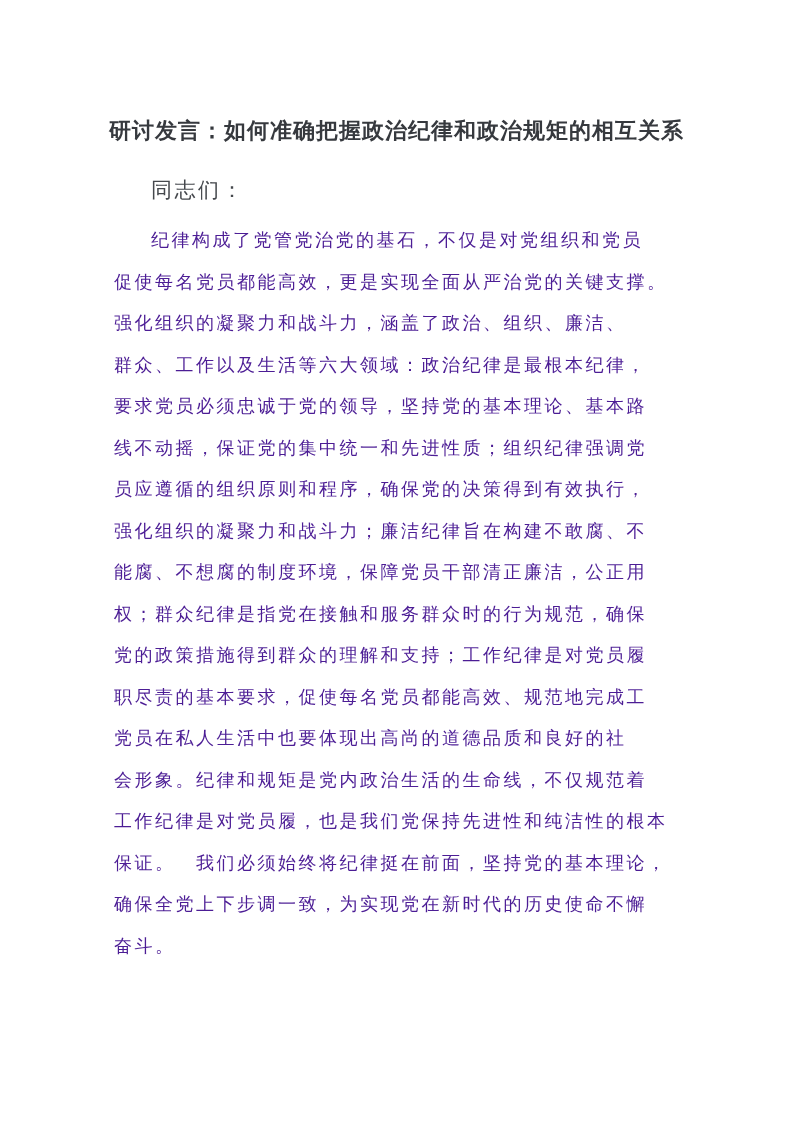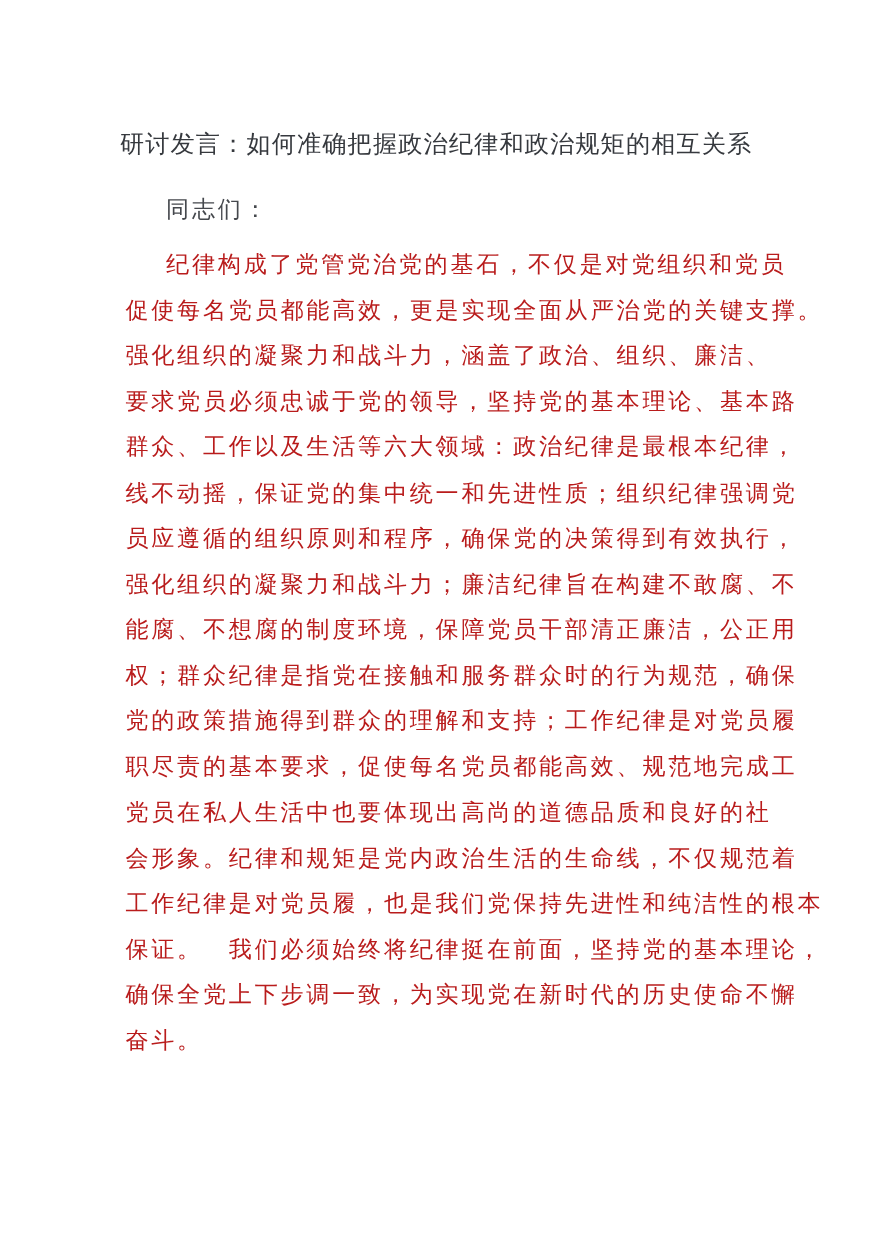--- a/index.html
+++ b/index.html
@@ -13,66 +13,66 @@
     height: 1122px;
     background: #ffffff;
     overflow: hidden;
     font-family: "Liberation Serif", serif;
   }
   .title {
     margin: 110px 0 0 0;
     padding: 0;
     text-align: center;
     font-size: 22px;
-    font-weight: 400;
+    font-weight: 700;
     letter-spacing: 1px;
     line-height: 41.5px;
     color: #36393e;
     white-space: nowrap;
   }
   .salutation {
     margin: 18px 0 0 114px;
     padding-left: 37px;
     font-size: 21px;
     font-weight: 400;
     letter-spacing: 2.5px;
     line-height: 41.5px;
     color: #45484d;
     white-space: nowrap;
   }
   .body-paragraph {
     margin: 9px 0 0 114px;
   }
   .line {
-    font-size: 21px;
+    font-size: 18px;
     font-weight: 400;
     letter-spacing: 2.5px;
     line-height: 41.5px;
     height: 41.5px;
-    color: #b91c1c;
+    color: #4c1d95;
     white-space: nowrap;
   }
   .line.first {
     padding-left: 37px;
   }
 </style>
 </head>
 <body>
 
 <div class="page">
   <h1 class="title">研讨发言：如何准确把握政治纪律和政治规矩的相互关系</h1>
 
   <p class="salutation">同志们：</p>
 
   <div class="body-paragraph">
     <div class="line first">纪律构成了党管党治党的基石，不仅是对党组织和党员</div>
     <div class="line">促使每名党员都能高效，更是实现全面从严治党的关键支撑。</div>
     <div class="line">强化组织的凝聚力和战斗力，涵盖了政治、组织、廉洁、</div>
+    <div class="line">群众、工作以及生活等六大领域：政治纪律是最根本纪律，</div>
     <div class="line">要求党员必须忠诚于党的领导，坚持党的基本理论、基本路</div>
-    <div class="line">群众、工作以及生活等六大领域：政治纪律是最根本纪律，</div>
     <div class="line">线不动摇，保证党的集中统一和先进性质；组织纪律强调党</div>
     <div class="line">员应遵循的组织原则和程序，确保党的决策得到有效执行，</div>
     <div class="line">强化组织的凝聚力和战斗力；廉洁纪律旨在构建不敢腐、不</div>
     <div class="line">能腐、不想腐的制度环境，保障党员干部清正廉洁，公正用</div>
     <div class="line">权；群众纪律是指党在接触和服务群众时的行为规范，确保</div>
     <div class="line">党的政策措施得到群众的理解和支持；工作纪律是对党员履</div>
     <div class="line">职尽责的基本要求，促使每名党员都能高效、规范地完成工</div>
     <div class="line">党员在私人生活中也要体现出高尚的道德品质和良好的社</div>
     <div class="line">会形象。纪律和规矩是党内政治生活的生命线，不仅规范着</div>
     <div class="line">工作纪律是对党员履，也是我们党保持先进性和纯洁性的根本</div>

